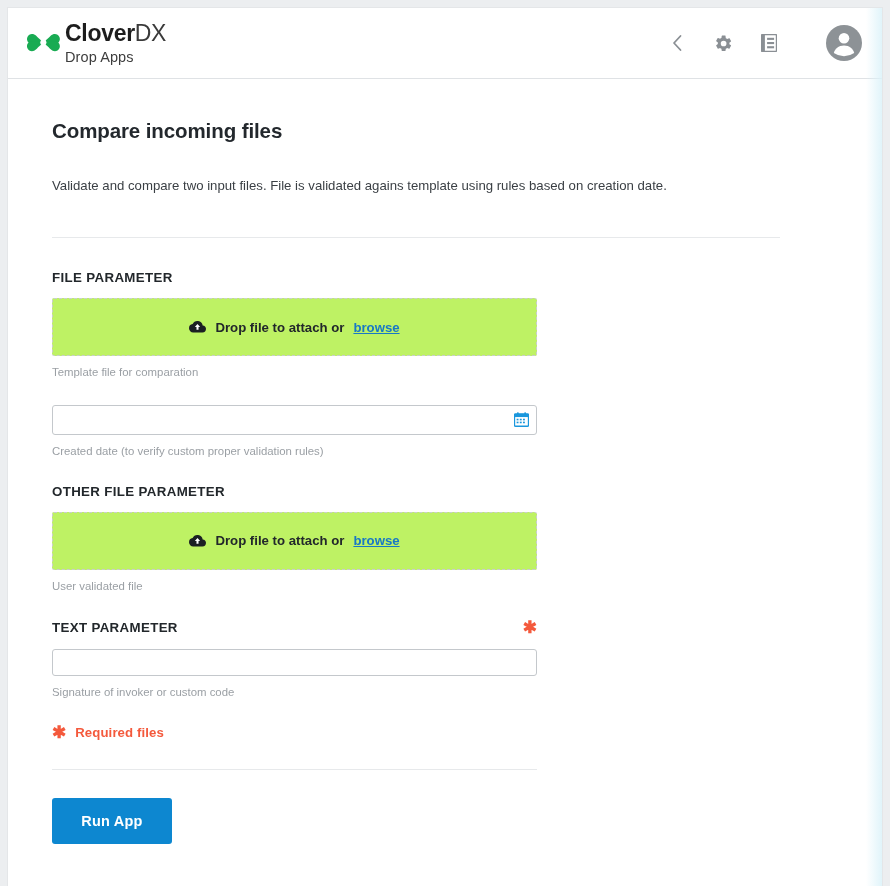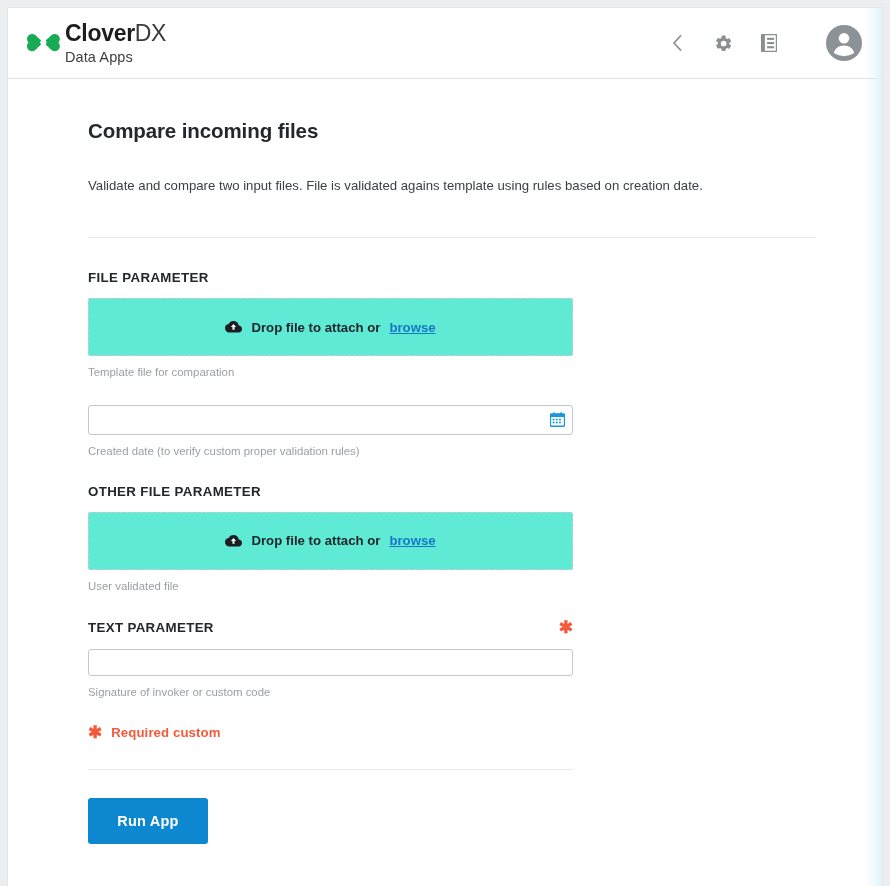--- a/index.html
+++ b/index.html
@@ -87,21 +87,21 @@
     display: flex;
     align-items: center;
     justify-content: center;
     margin-left: 22px;
     cursor: pointer;
     overflow: hidden;
   }
 
   
   .content {
-    padding: 0 0 0 80px;
+    padding: 0 0 0 44px;
   }
   .page-title {
     font-size: 20.5px;
     font-weight: bold;
     color: #23282d;
     margin: 40px 0 0 0;
     letter-spacing: -0.1px;
   }
   .page-desc {
     font-size: 13.2px;
@@ -141,21 +141,21 @@
 
   .dropzone {
     margin-top: 13px;
     width: 485px;
     height: 58px;
     border: 1px dashed #c9ccd0;
     border-radius: 2px;
     display: flex;
     align-items: center;
     justify-content: center;
-    background: #5eead4;
+    background: #bef264;
     cursor: pointer;
   }
   .dz-inner { display: flex; align-items: center; gap: 9px; }
   .dz-text {
     font-size: 13.2px;
     font-weight: bold;
     color: #22272b;
   }
   .dz-browse {
     font-size: 13.2px;
@@ -256,21 +256,21 @@
         <g fill="#19ab53">
           <path d="M20 19 C20 19 14.5 14.2 12.0 11.6 C8.6 8.1 3.4 9.0 1.7 12.8 C0.0 16.6 2.6 21.0 7.0 21.0 C10.8 21.0 20 19 20 19 Z"></path>
           <path d="M21 19 C21 19 26.5 14.2 29.0 11.6 C32.4 8.1 37.6 9.0 39.3 12.8 C41.0 16.6 38.4 21.0 34.0 21.0 C30.2 21.0 21 19 21 19 Z"></path>
           <path d="M20 20 C20 20 14.5 24.8 12.0 27.4 C8.6 30.9 3.4 30.0 1.7 26.2 C0.0 22.4 2.6 18.0 7.0 18.0 C10.8 18.0 20 20 20 20 Z"></path>
           <path d="M21 20 C21 20 26.5 24.8 29.0 27.4 C32.4 30.9 37.6 30.0 39.3 26.2 C41.0 22.4 38.4 18.0 34.0 18.0 C30.2 18.0 21 20 21 20 Z"></path>
         </g>
         <circle cx="20.4" cy="19.5" r="3.6" fill="#ffffff"></circle>
       </svg>
       <span class="brand-text">
         <span class="brand-title"><span>Clover</span><span class="dx">DX</span></span>
-        <span class="brand-sub">Data Apps</span>
+        <span class="brand-sub">Drop Apps</span>
       </span>
     </div>
 
     <div class="header-actions">
 
       <div class="hdr-icon" title="Back">
         <svg width="13" height="18" viewBox="0 0 13 18">
           <polyline points="9.5,2 3,9 9.5,16" fill="none" stroke="#8a8f94" stroke-width="1.8" stroke-linecap="round" stroke-linejoin="round"></polyline>
         </svg>
       </div>
@@ -371,21 +371,21 @@
           <span class="req-star">✱</span>
         </div>
         <div class="text-input">
           <input type="text" value="" placeholder="" style="">
         </div>
         <div class="hint">Signature of invoker or custom code</div>
       </div>
 
       <div class="required-note">
         <span class="star">✱</span>
-        <span class="label">Required custom</span>
+        <span class="label">Required files</span>
       </div>
 
       <div class="bottom-divider"></div>
 
       <div class="run-row">
         <button class="run-btn">Run App</button>
       </div>
 
     </div>
   </div>

